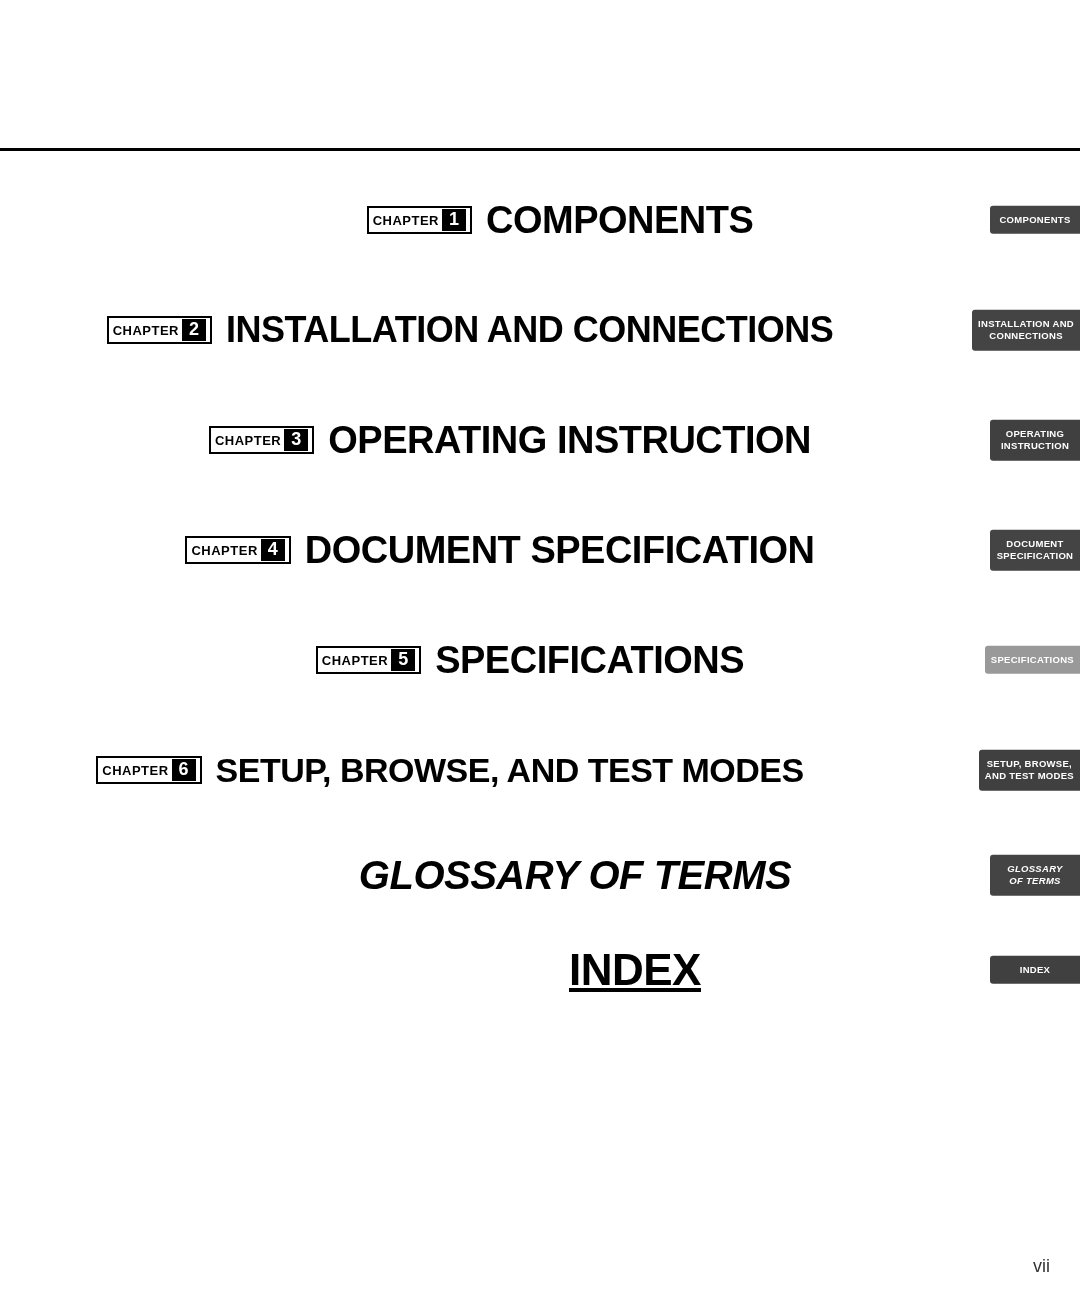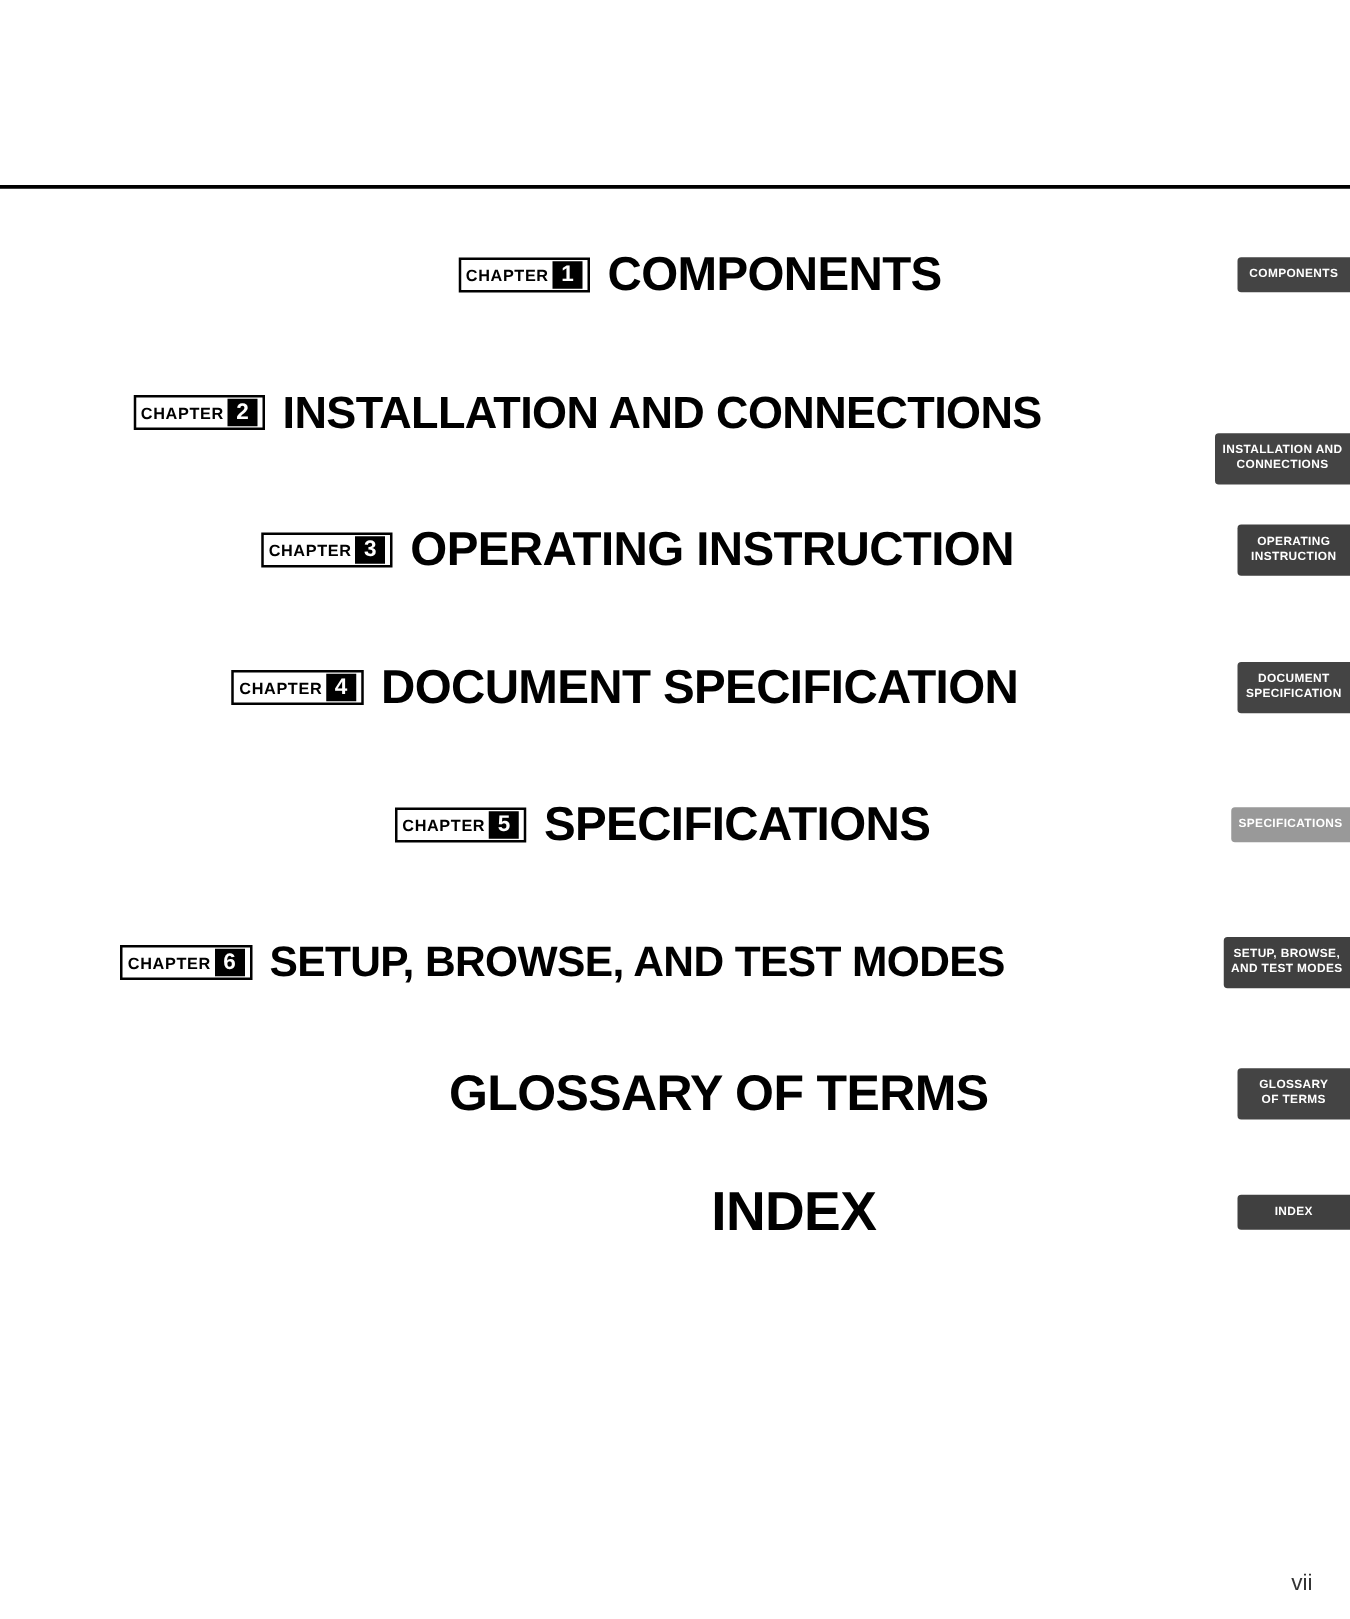--- a/index.html
+++ b/index.html
@@ -50,24 +50,26 @@
       width: 100%;
       display: flex;
       align-items: center;
       justify-content: center;
       position: relative;
       height: 110px;
     }
 
     .toc-row.glossary-row {
       height: 100px;
+      font-style: italic;
     }
 
     .toc-row.index-row {
       height: 90px;
+      text-decoration: underline;
     }
 
     
     .chapter-badge {
       display: inline-flex;
       align-items: center;
       border: 2.5px solid #000;
       background: #fff;
       padding: 1px 4px;
       margin-right: 4px;
@@ -173,21 +175,21 @@
   </div>
 
   <div class="toc-row row2">
     <div class="row-inner">
       <div class="chapter-badge">
         <span class="badge-label">Chapter</span>
         <span class="badge-number">2</span>
       </div>
       <span class="chapter-title" style="font-size:36px;">INSTALLATION AND CONNECTIONS</span>
     </div>
-    <div class="side-tab dark-gray" style="white-space: pre-line; margin-top: 37px;">INSTALLATION AND
+    <div class="side-tab dark-gray" style="white-space: pre-line;">INSTALLATION AND
 CONNECTIONS</div>
   </div>
 
   <div class="toc-row row3">
     <div class="row-inner">
       <div class="chapter-badge">
         <span class="badge-label">Chapter</span>
         <span class="badge-number">3</span>
       </div>
       <span class="chapter-title">OPERATING INSTRUCTION</span>

